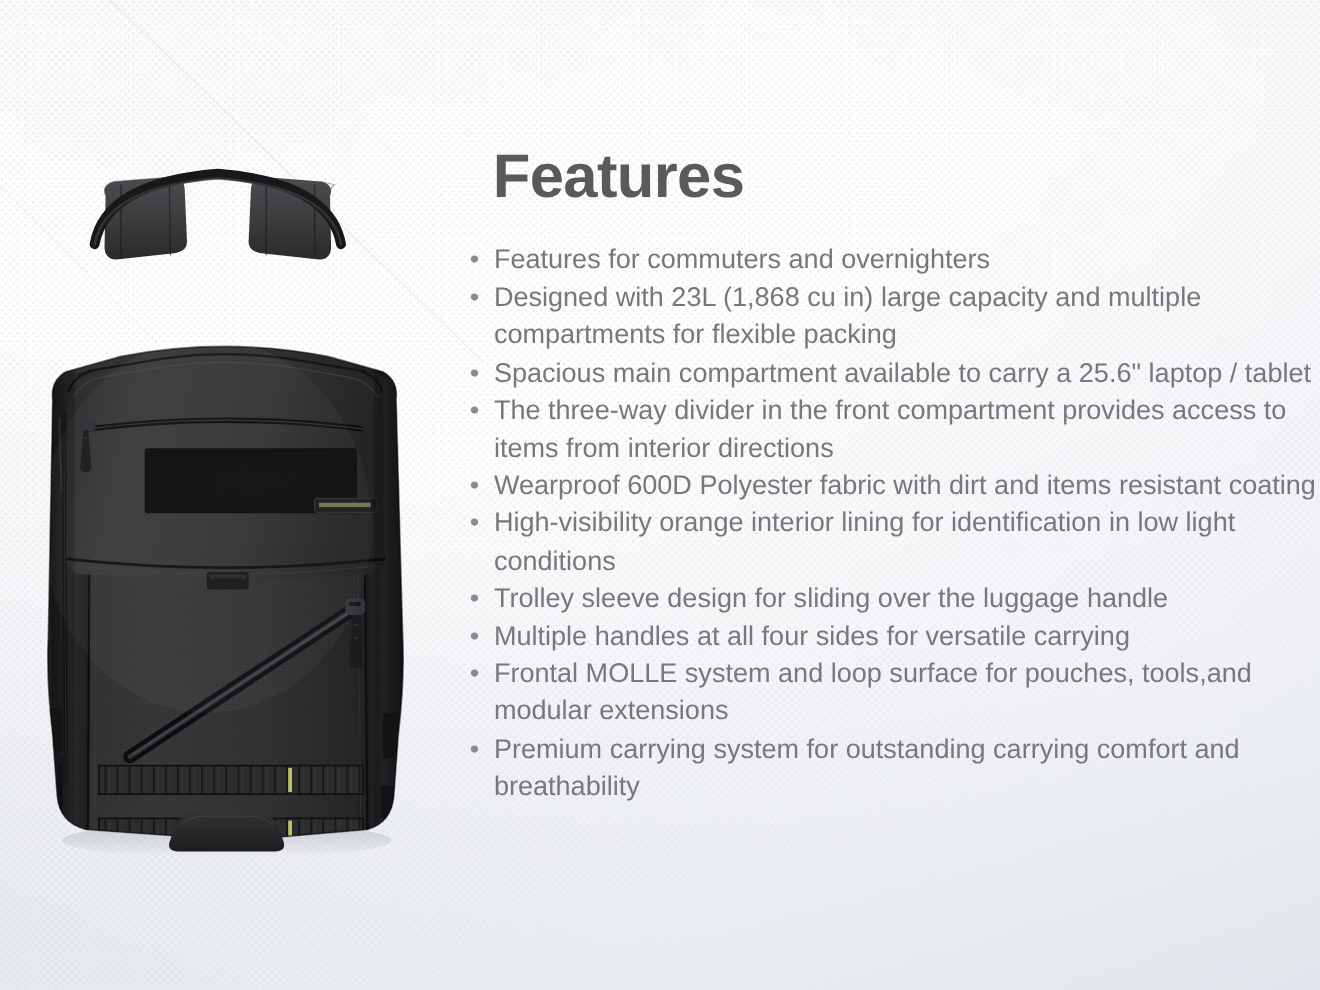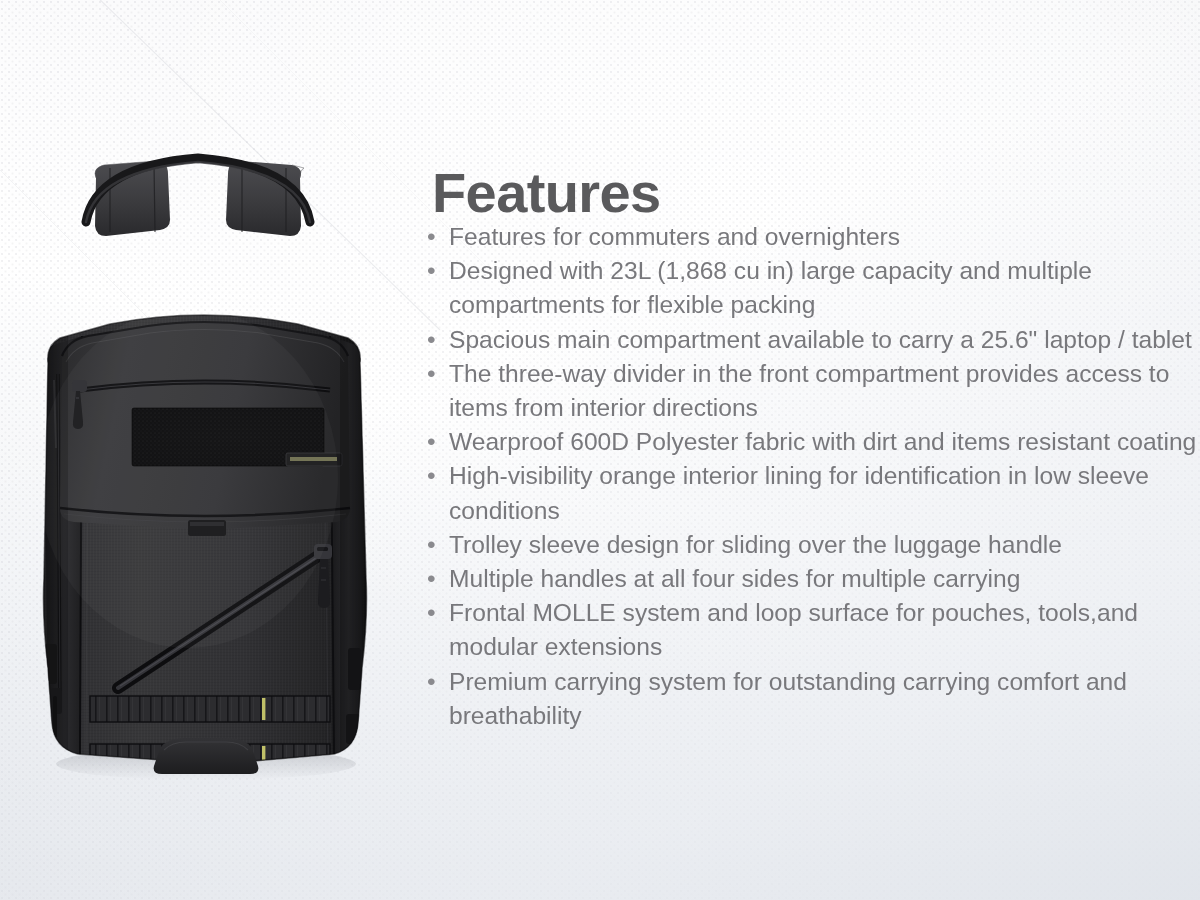--- a/index.html
+++ b/index.html
@@ -50,29 +50,28 @@
     position: absolute;
     left: 0; top: 0;
     width: 560px; height: 420px;
     pointer-events: none;
     opacity: 0.5;
   }
 
   
   #features-heading {
     position: absolute;
-    left: 432px;
+    left: 448px;
     top: 131px;
     font-size: 56px;
     font-weight: bold;
     letter-spacing: -0.6px;
     color: #5a5a5c;
     line-height: 1.02;
     white-space: nowrap;
-    margin-top: 33px;
   }
 
   
   #features-list {
     position: absolute;
     left: 424px;
     top: 220px;
     width: 776px;
     list-style: none;
     margin: 0;
@@ -337,29 +336,29 @@
     <li>
       <span class="bullet">•</span>
       <span class="txt">The three-way divider in the front compartment provides access to items from interior directions</span>
     </li>
     <li>
       <span class="bullet">•</span>
       <span class="txt">Wearproof 600D Polyester fabric with dirt and items resistant coating</span>
     </li>
     <li>
       <span class="bullet">•</span>
-      <span class="txt">High-visibility orange interior lining for identification in low sleeve conditions</span>
+      <span class="txt">High-visibility orange interior lining for identification in low light conditions</span>
     </li>
     <li>
       <span class="bullet">•</span>
       <span class="txt">Trolley sleeve design for sliding over the luggage handle</span>
     </li>
     <li>
       <span class="bullet">•</span>
-      <span class="txt">Multiple handles at all four sides for multiple carrying</span>
+      <span class="txt">Multiple handles at all four sides for versatile carrying</span>
     </li>
     <li>
       <span class="bullet">•</span>
       <span class="txt">Frontal MOLLE system and loop surface for pouches, tools,and modular extensions</span>
     </li>
     <li>
       <span class="bullet">•</span>
       <span class="txt">Premium carrying system for outstanding carrying comfort and breathability</span>
     </li>
   </ul>

